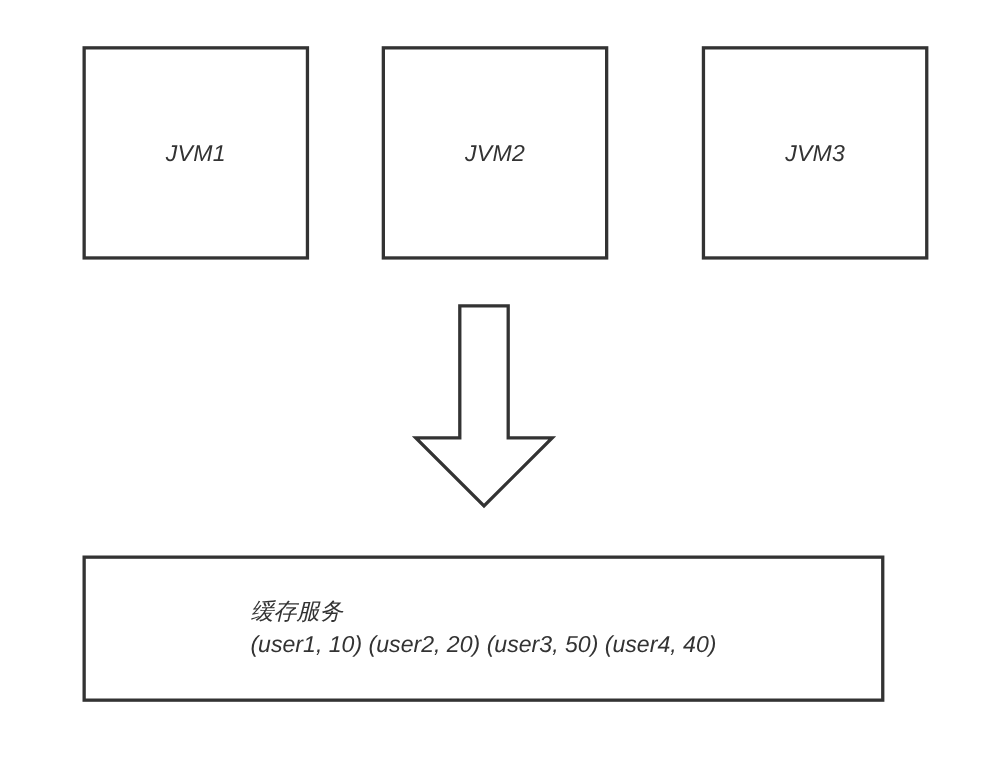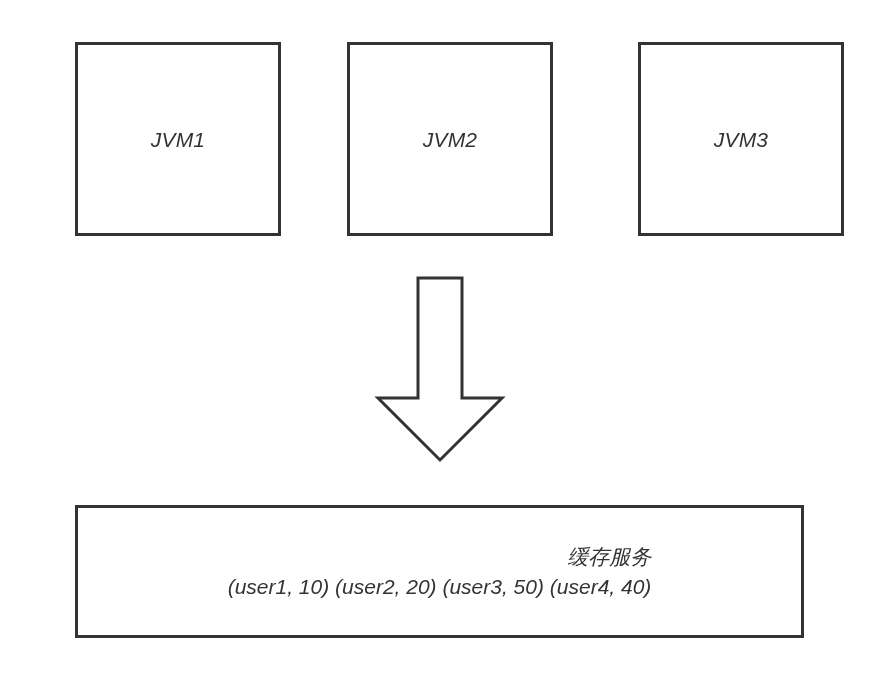--- a/index.html
+++ b/index.html
@@ -46,21 +46,21 @@
   }
 
   #cache-box {
     left: 75px;
     top: 505px;
     width: 729px;
     height: 133px;
     flex-direction: column;
   }
   .cache-text-group {
-    text-align: right;
+    text-align: left;
     color: #333333;
   }
   .cache-title {
     font-size: 21px;
     line-height: 30px;
     white-space: nowrap;
   }
   .cache-entries {
     font-size: 21px;
     line-height: 30px;

